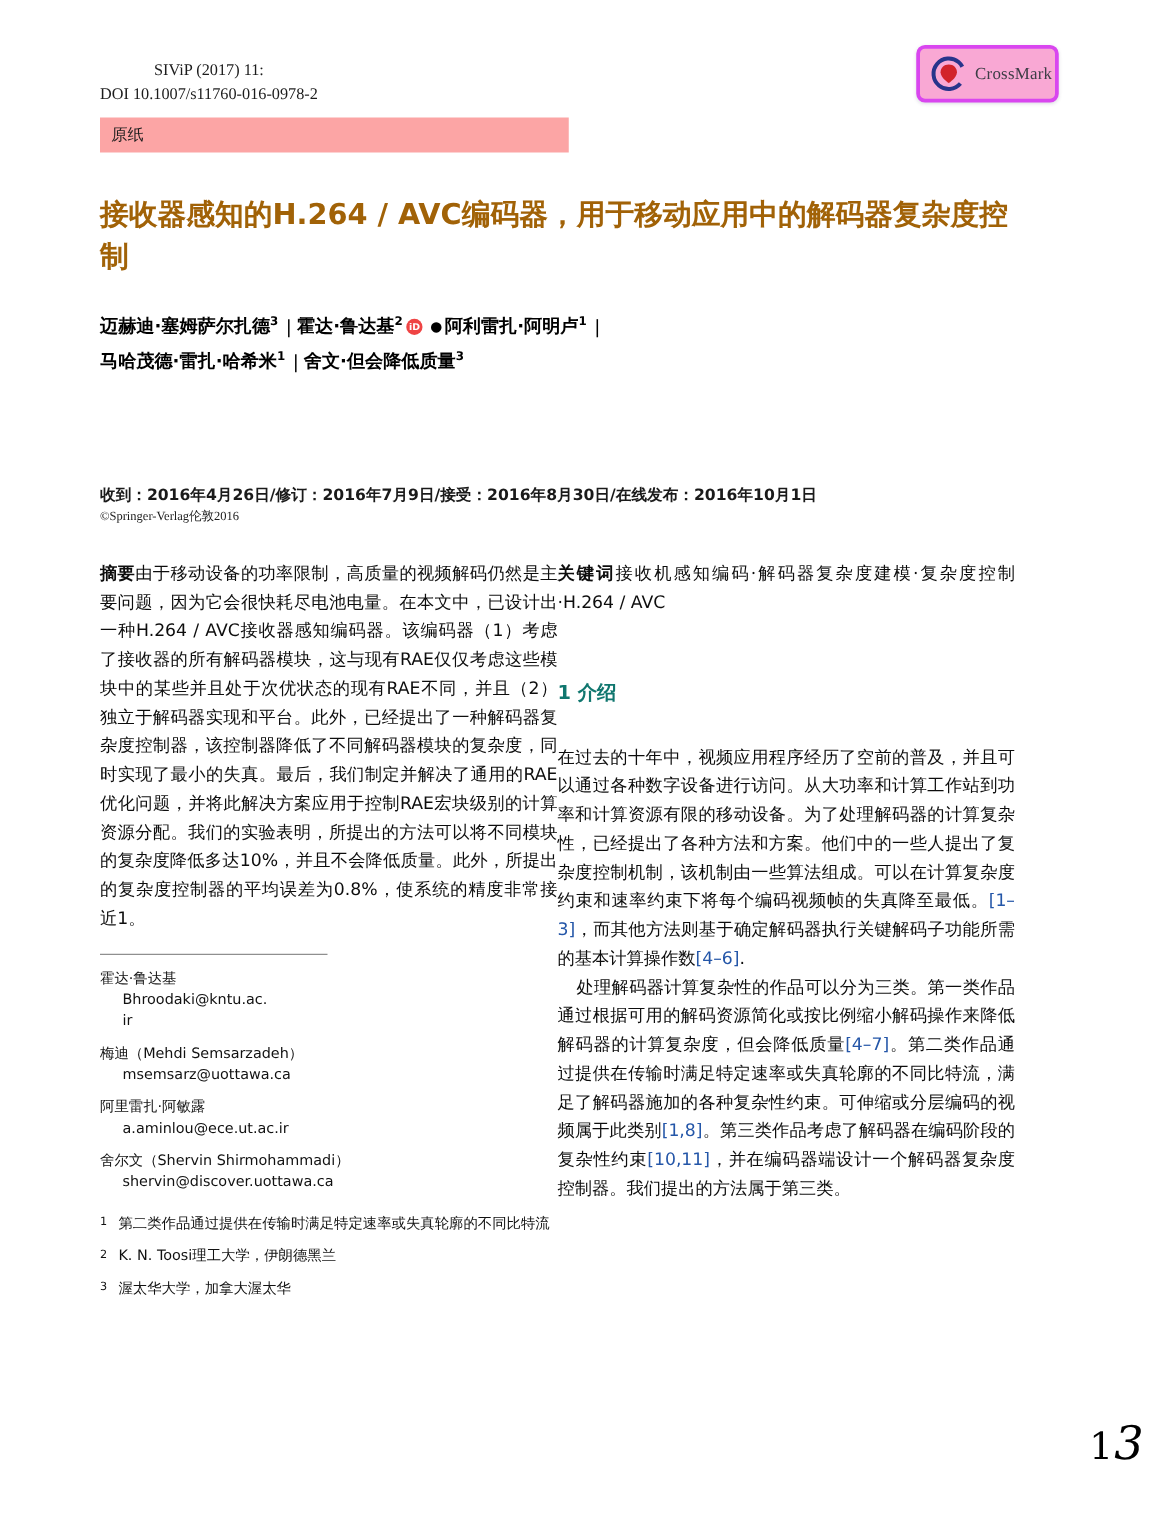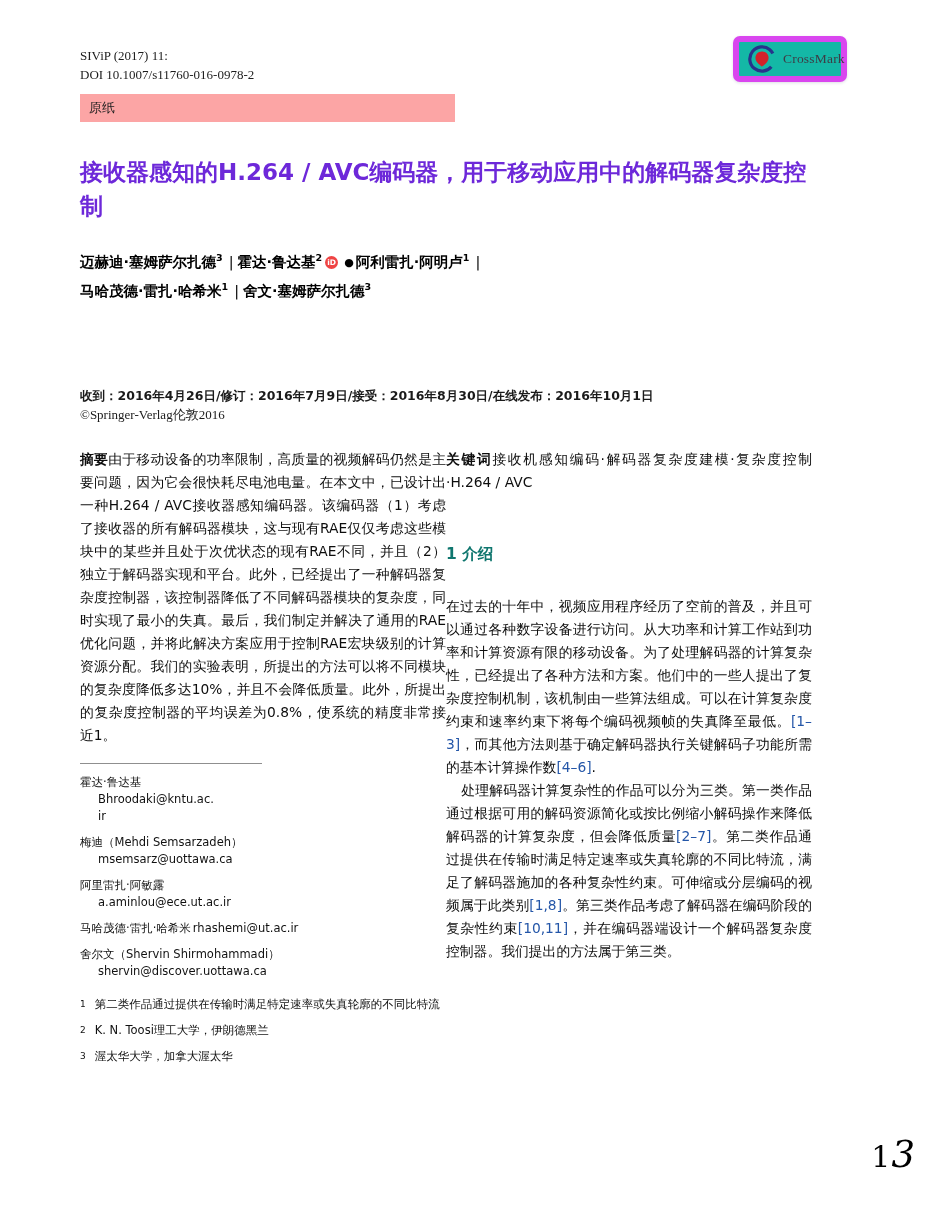--- a/index.html
+++ b/index.html
@@ -9,27 +9,27 @@
     color:#111111;
     position:relative;
     overflow:hidden;
   }
   .page { position:absolute; inset:0; }
 
   
   .header-left {
     position:absolute; left:80px; top:46px;
     font-family:"Liberation Serif", serif;
-    font-size:13px; line-height:19px; color:#1c1c1c;
+    font-size:13px; line-height:19px; color:#1c1c1c;text-align:center;
   }
   .crossmark {
     position:absolute; left:733px; top:36px;
     width:114px; height:46px;
-    background:#14b8a6;
-    border:6px solid #d946ef; border-radius:7px;
+    background:#f9a8d4;
+    border:3px solid #d946ef; border-radius:7px;
     box-shadow:0 1px 3px rgba(40,40,80,.15);
     display:flex; align-items:center; gap:6px;
     padding:0 8px; cursor:pointer;
   }
   .cm-icon { width:30px; height:30px; display:inline-block; }
   .cm-text {
     font-family:"Liberation Serif", serif;
     font-size:13.5px; color:#3d3d46; letter-spacing:.2px;
   }
 
@@ -39,41 +39,41 @@
     background:#fca5a5;
     display:flex; align-items:center;
     padding-left:9px;
     font-size:13px; color:#1d1d1d;
   }
 
   .title {
     position:absolute; left:80px; top:155px;
     width:742px;
     font-size:23px; font-weight:bold; line-height:34px;
-    color:#6d28d9;
+    color:#a16207;
   }
 
   .authors {
     position:absolute; left:80px; top:246px;
     width:720px;
     font-size:14.5px; font-weight:bold; line-height:24px;
     color:#000;
   }
   .authors sup { font-size:9.5px; font-weight:bold; }
   .authors .sep { margin:0 4px 0 6px; font-weight:normal; }
   .authors .bullet { margin:0 2px 0 6px; font-size:11px; vertical-align:1px; }
   .orcid {
     display:inline-block; width:13px; height:13px; border-radius:50%;
     background:#ef4444; color:#ffffff;
     font-size:7.5px; font-weight:bold; line-height:13px; text-align:center;
     vertical-align:2px; margin-left:3px; cursor:pointer;
   }
 
   .dates { position:absolute; left:80px; top:388px; font-size:12.5px; color:#1a1a1a;font-weight:bold; }
-  .copyright { position:absolute; left:80px; top:406px; font-size:13px; color:#1a1a1a;
+  .copyright { position:absolute; left:80px; top:406px; font-size:10px; color:#1a1a1a;
     font-family:"Liberation Serif", serif; }
 
   
   .columns {
     position:absolute; left:80px; top:448px; width:766px;
     display:flex; 
   }
   .col { width:366px; }
 
   .abstract, .keywords, .body-p {
@@ -140,21 +140,21 @@
     <span>原纸</span>
   </div>
 
   <h1 class="title">接收器感知的H.264 / AVC编码器，用于移动应用中的解码器复杂度控制</h1>
 
   <div class="authors">
     <div>
       <span>迈赫迪·塞姆萨尔扎德</span><sup>3</sup><span class="sep">|</span><span>霍达·鲁达基</span><sup>2</sup><span class="orcid">iD</span><span class="bullet">●</span><span>阿利雷扎·阿明卢</span><sup>1</sup><span class="sep">|</span>
     </div>
     <div>
-      <span>马哈茂德·雷扎·哈希米</span><sup>1</sup><span class="sep">|</span><span>舍文·塞姆萨尔扎德</span><sup>3</sup>
+      <span>马哈茂德·雷扎·哈希米</span><sup>1</sup><span class="sep">|</span><span>舍文·但会降低质量</span><sup>3</sup>
     </div>
   </div>
 
   <div class="dates">收到：2016年4月26日/修订：2016年7月9日/接受：2016年8月30日/在线发布：2016年10月1日</div>
   <div class="copyright">©Springer-Verlag伦敦2016</div>
 
   <div class="columns">
 
     <div class="col">
       <p class="abstract"><span class="run-in-label">摘要</span><span>由于移动设备的功率限制，高质量的视频解码仍然是主要问题，因为它会很快耗尽电池电量。在本文中，已设计出一种H.264 / AVC接收器感知编码器。该编码器（1）考虑了接收器的所有解码器模块，这与现有RAE仅仅考虑这些模块中的某些并且处于次优状态的现有RAE不同，并且（2）独立于解码器实现和平台。此外，已经提出了一种解码器复杂度控制器，该控制器降低了不同解码器模块的复杂度，同时实现了最小的失真。最后，我们制定并解决了通用的RAE优化问题，并将此解决方案应用于控制RAE宏块级别的计算资源分配。我们的实验表明，所提出的方法可以将不同模块的复杂度降低多达10%，并且不会降低质量。此外，所提出的复杂度控制器的平均误差为0.8%，使系统的精度非常接近1。</span></p>
@@ -166,23 +166,20 @@
           <div class="c-name">霍达·鲁达基</div>
           <div class="c-email"><span>Bhroodaki@kntu.ac.</span><br><span>ir</span></div>
         </div>
         <div class="contact">
           <div class="c-name">梅迪（Mehdi Semsarzadeh）</div>
           <div class="c-email"><span>msemsarz@uottawa.ca</span></div>
         </div>
         <div class="contact">
           <div class="c-name">阿里雷扎·阿敏露</div>
           <div class="c-email"><span>a.aminlou@ece.ut.ac.ir</span></div>
-        </div>
-        <div class="contact inline">
-          <span class="c-name">马哈茂德·雷扎·哈希米</span><span class="c-email-inline">rhashemi@ut.ac.ir</span>
         </div>
         <div class="contact">
           <div class="c-name">舍尔文（Shervin Shirmohammadi）</div>
           <div class="c-email"><span>shervin@discover.uottawa.ca</span></div>
         </div>
       </div>
 
       <div class="affiliations">
         <div class="aff">
           <sup>1</sup>
@@ -199,21 +196,21 @@
       </div>
     </div>
 
     <div class="col">
       <p class="keywords"><span class="run-in-label">关键词</span><span>接收机感知编码·解码器复杂度建模·复杂度控制·H.264 / AVC</span></p>
 
       <h2 class="section-heading">1 介绍</h2>
 
       <p class="body-p"><span>在过去的十年中，视频应用程序经历了空前的普及，并且可以通过各种数字设备进行访问。从大功率和计算工作站到功率和计算资源有限的移动设备。为了处理解码器的计算复杂性，已经提出了各种方法和方案。他们中的一些人提出了复杂度控制机制，该机制由一些算法组成。可以在计算复杂度约束和速率约束下将每个编码视频帧的失真降至最低。</span><span class="cite">[1–3]</span><span>，而其他方法则基于确定解码器执行关键解码子功能所需的基本计算操作数</span><span class="cite">[4–6]</span><span>.</span></p>
 
-      <p class="body-p indent"><span>处理解码器计算复杂性的作品可以分为三类。第一类作品通过根据可用的解码资源简化或按比例缩小解码操作来降低解码器的计算复杂度，但会降低质量</span><span class="cite">[2–7]</span><span>。第二类作品通过提供在传输时满足特定速率或失真轮廓的不同比特流，满足了解码器施加的各种复杂性约束。可伸缩或分层编码的视频属于此类别</span><span class="cite">[1,8]</span><span>。第三类作品考虑了解码器在编码阶段的复杂性约束</span><span class="cite">[10,11]</span><span>，并在编码器端设计一个解码器复杂度控制器。我们提出的方法属于第三类。</span></p>
+      <p class="body-p indent"><span>处理解码器计算复杂性的作品可以分为三类。第一类作品通过根据可用的解码资源简化或按比例缩小解码操作来降低解码器的计算复杂度，但会降低质量</span><span class="cite">[4–7]</span><span>。第二类作品通过提供在传输时满足特定速率或失真轮廓的不同比特流，满足了解码器施加的各种复杂性约束。可伸缩或分层编码的视频属于此类别</span><span class="cite">[1,8]</span><span>。第三类作品考虑了解码器在编码阶段的复杂性约束</span><span class="cite">[10,11]</span><span>，并在编码器端设计一个解码器复杂度控制器。我们提出的方法属于第三类。</span></p>
     </div>
 
   </div>
 
   <div class="footer-mark">
     <span>1</span><span class="m3">3</span>
   </div>
 
 </div>
 

